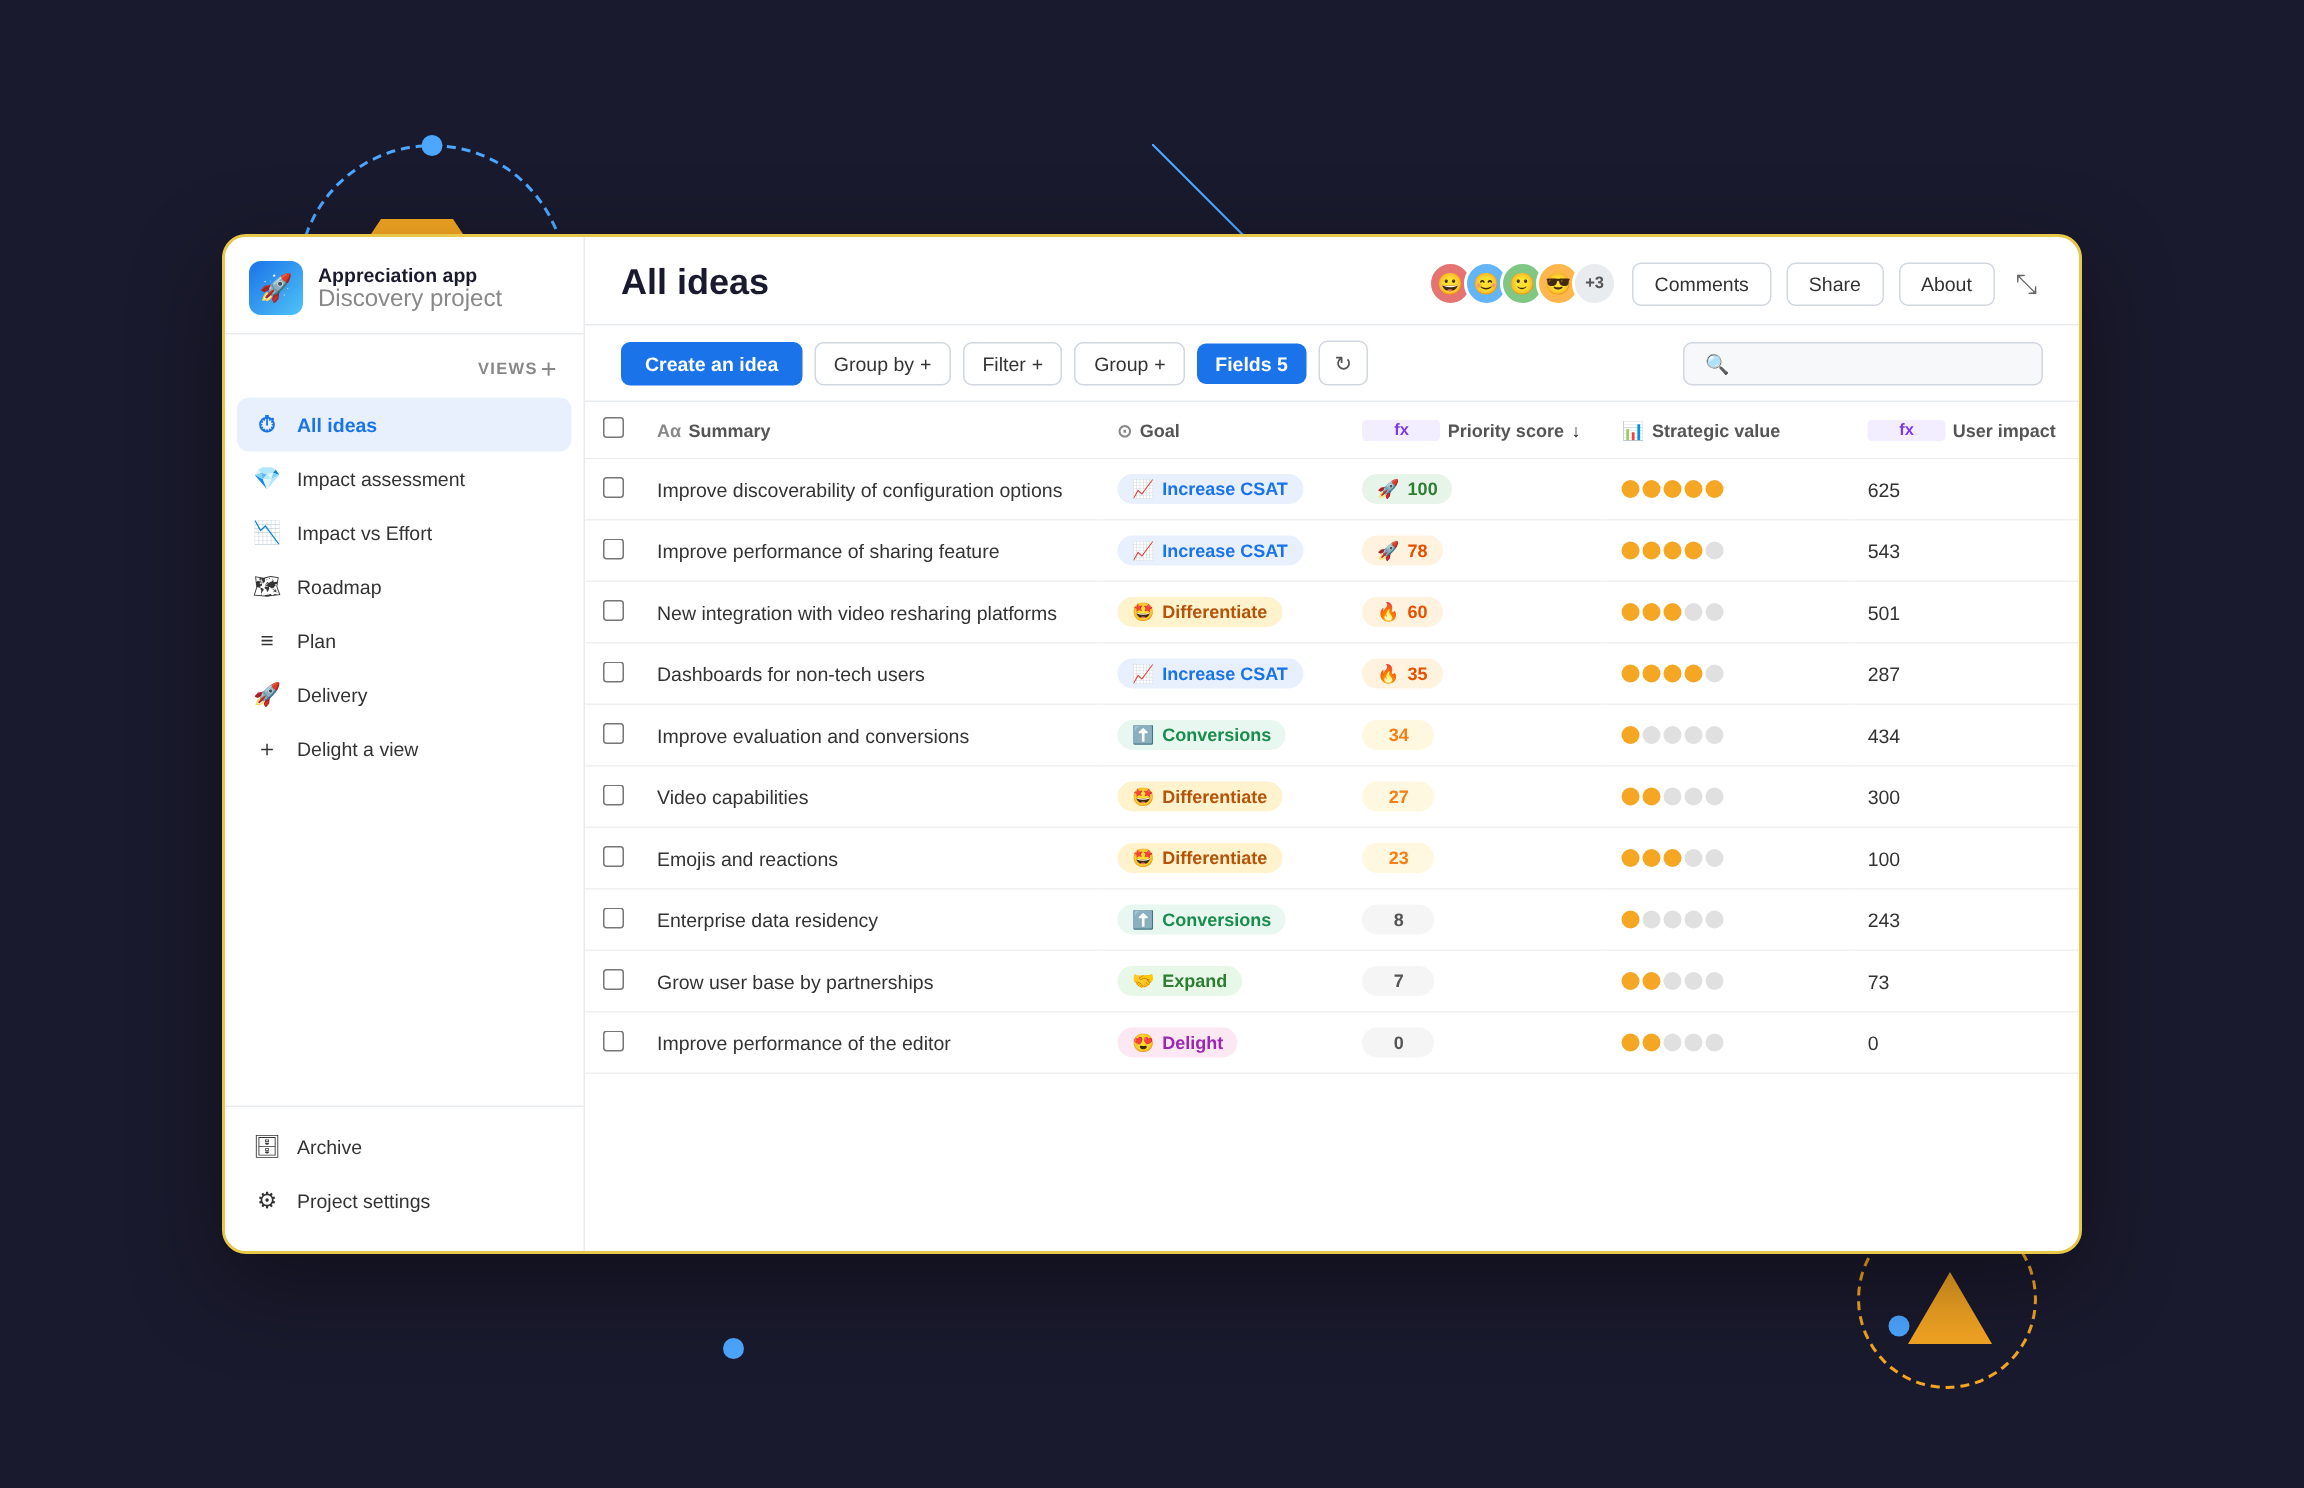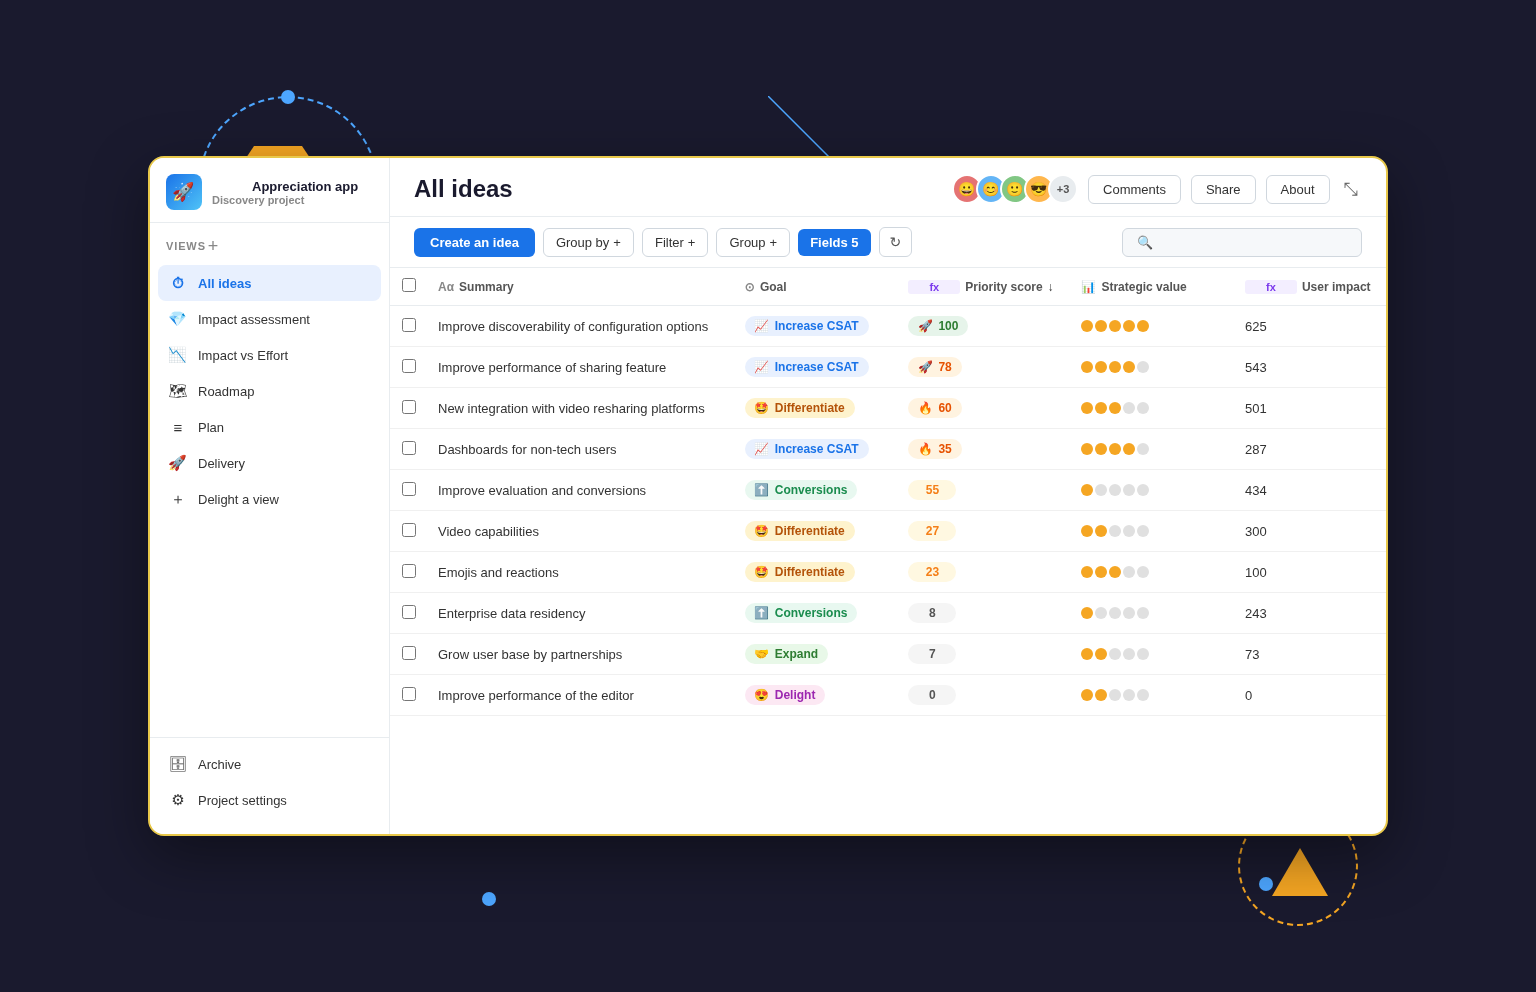--- a/index.html
+++ b/index.html
@@ -147,33 +147,31 @@
 
     .sidebar-app-info {
       display: flex;
       flex-direction: column;
     }
 
     .sidebar-app-name {
       font-size: 13px;
       font-weight: 700;
       color: #1a1a2e;
-      margin-left: 40px;
     }
 
     .sidebar-app-sub {
-      font-size: 11px;
+      font-size: 16px;
       color: #888;
-      font-weight: bold;
     }
 
     .sidebar-views-header {
       display: flex;
       align-items: center;
-      justify-content: flex-start;
+      justify-content: flex-end;
       padding: 14px 16px 6px 16px;
     }
 
     .sidebar-views-label {
       font-size: 11px;
       font-weight: 700;
       color: #888;
       letter-spacing: 0.08em;
       text-transform: uppercase;
     }
@@ -756,21 +754,21 @@
     </td>
     <td class="summary-col">Improve evaluation and conversions</td>
     <td class="goal-col">
       <span class="goal-badge badge-conversions">
         <span>⬆️</span>
         <span>Conversions</span>
       </span>
     </td>
     <td class="score-col">
       <span class="score-pill score-mid">
-        <span>55</span>
+        <span>34</span>
       </span>
     </td>
     <td class="strategic-col">
                   <div class="dots">
                     <span class="dot dot-filled"></span>
                     <span class="dot dot-empty"></span>
                     <span class="dot dot-empty"></span>
                     <span class="dot dot-empty"></span>
                     <span class="dot dot-empty"></span>
                   </div>

